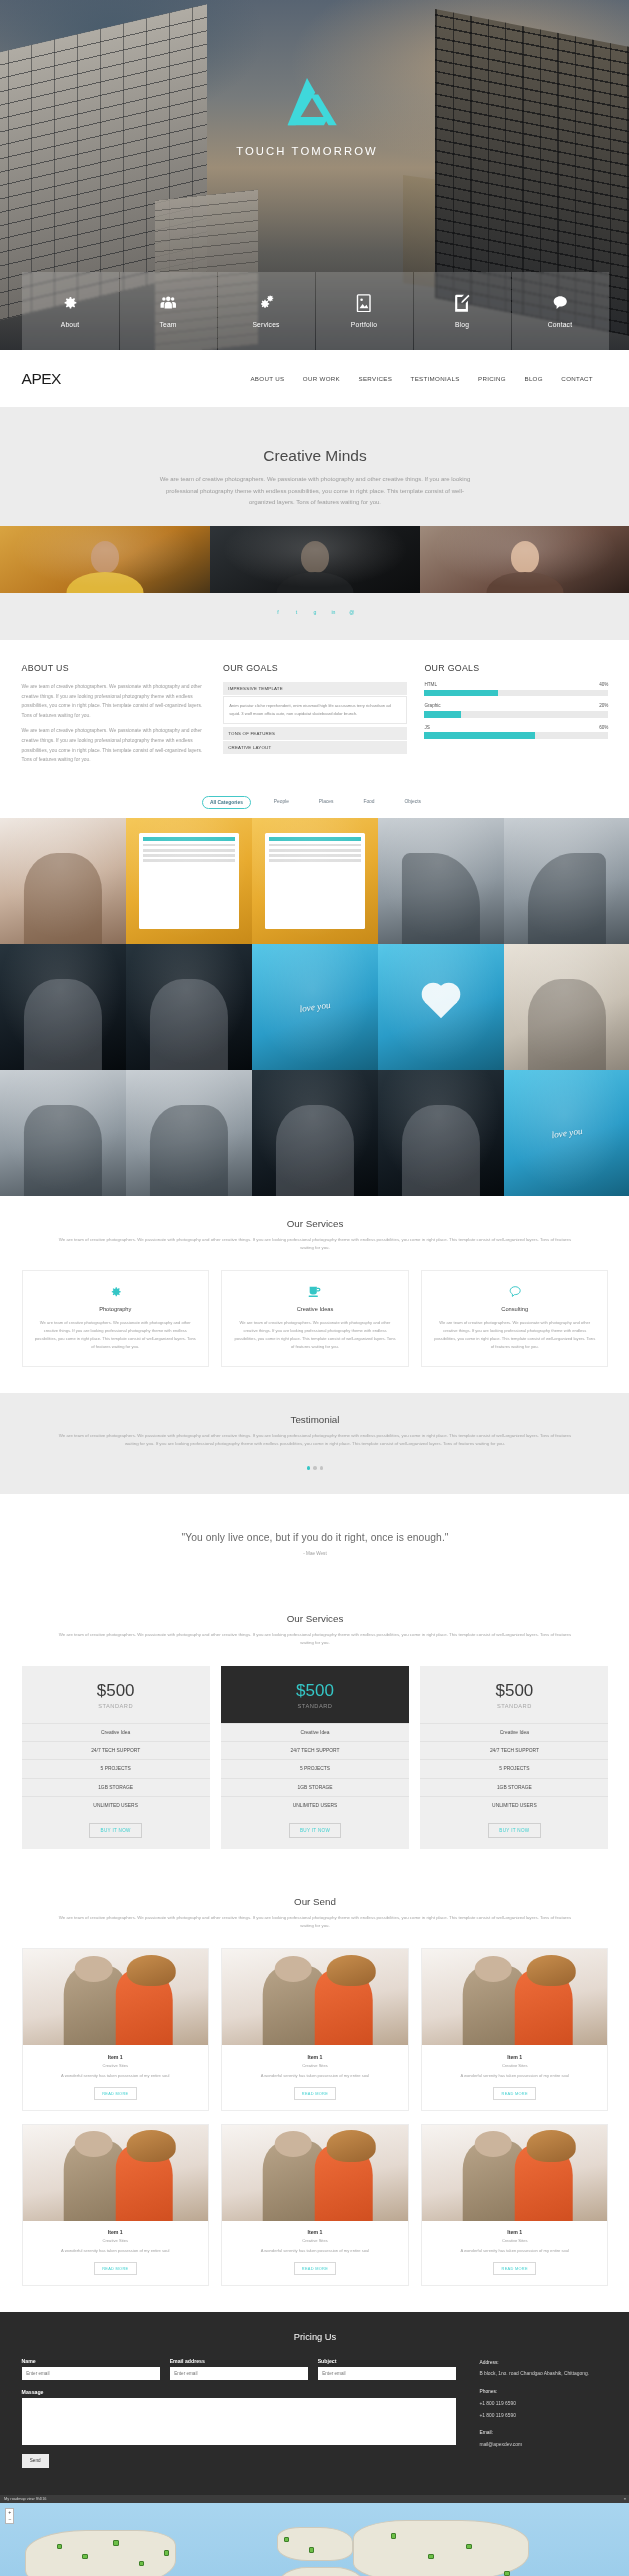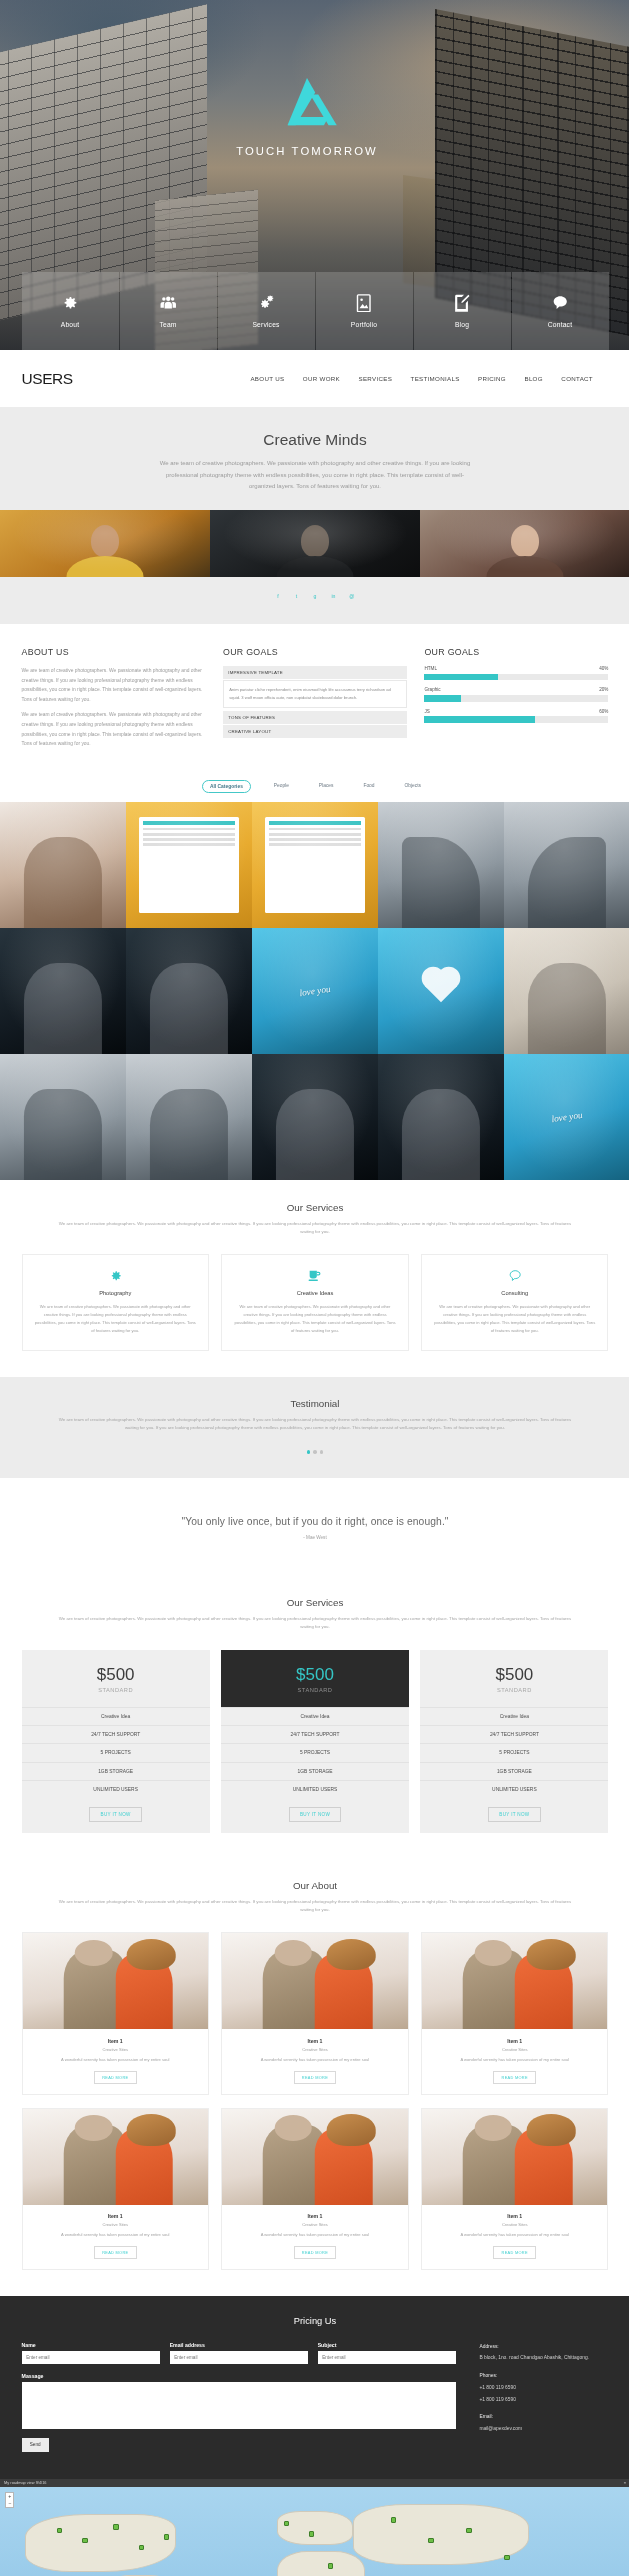--- a/index.html
+++ b/index.html
@@ -107,21 +107,21 @@
     margin-left:auto; margin-right:15.5px;
     display:flex; gap:18.5px;
   }
   .nav-links a {
     color:#444; text-decoration:none;
     font-size:6.2px; letter-spacing:0.3px;
     cursor:pointer;
   }
 
   
-  .intro { background:#ececec; padding:24px 0 0; text-align:center; }
+  .intro { background:#ececec; padding:40px 0 0; text-align:center; }
   .intro h1 {
     font-size:15.5px; font-weight:300;
     color:#4a4a4a; margin-bottom:9.3px;
   }
   .intro p {
     max-width:319px; margin:0 auto;
     font-size:6px; line-height:1.9;
     color:#9b9b9b;
   }
 
@@ -476,21 +476,21 @@
         <svg width="18.5" height="17.5" viewBox="0 0 24 24">
             <path d="M12 3c-4.9 0-9 3.2-9 7.2 0 2.5 1.6 4.7 4 6v4.3l3.8-3.3c.4 0 .8.1 1.2.1 4.9 0 9-3.2 9-7.1S16.9 3 12 3z"></path>
           </svg>
       </span>
       <span class="lbl">Contact</span>
     </div>
   </div>
 </section>
 
 <nav class="navbar">
-  <div class="brand">USERS</div>
+  <div class="brand">APEX</div>
   <div class="nav-links">
     <a>ABOUT US</a>
     <a>OUR WORK</a>
     <a>SERVICES</a>
     <a>TESTIMONIALS</a>
     <a>PRICING</a>
     <a>BLOG</a>
     <a>CONTACT</a>
   </div>
 </nav>
@@ -743,21 +743,21 @@
         <li>5 PROJECTS</li>
         <li>1GB STORAGE</li>
         <li>UNLIMITED USERS</li>
       </ul>
       <button class="buy">BUY IT NOW</button>
     </div>
   </div>
 </section>
 
 <section class="blog">
-  <h2 class="sec-title">Our About</h2>
+  <h2 class="sec-title">Our Send</h2>
   <p class="sec-sub">We are team of creative photographers. We passionate with photography and other creative things. If you are looking professional photography theme with endless possibilities, you come in right place. This template consist of well-organized layers. Tons of features waiting for you.</p>
 
   <div class="blog-grid">
     <div class="post">
       <div class="post-img">
           <div class="couple">
             <div class="c-man"></div>
             <div class="c-head"></div>
             <div class="c-woman"></div>
             <div class="c-hair"></div>

